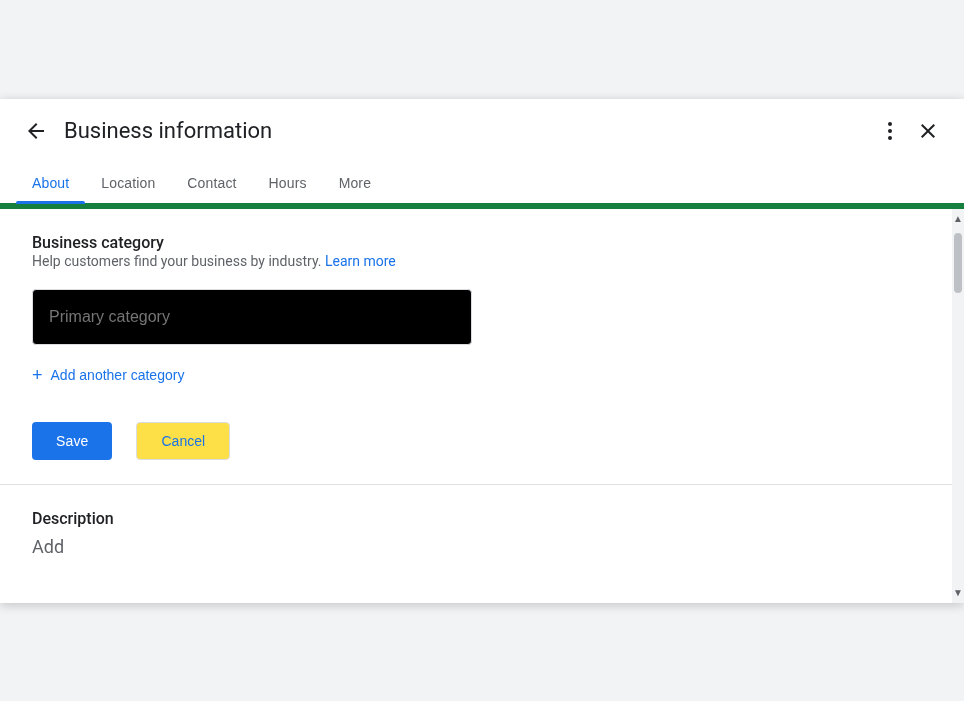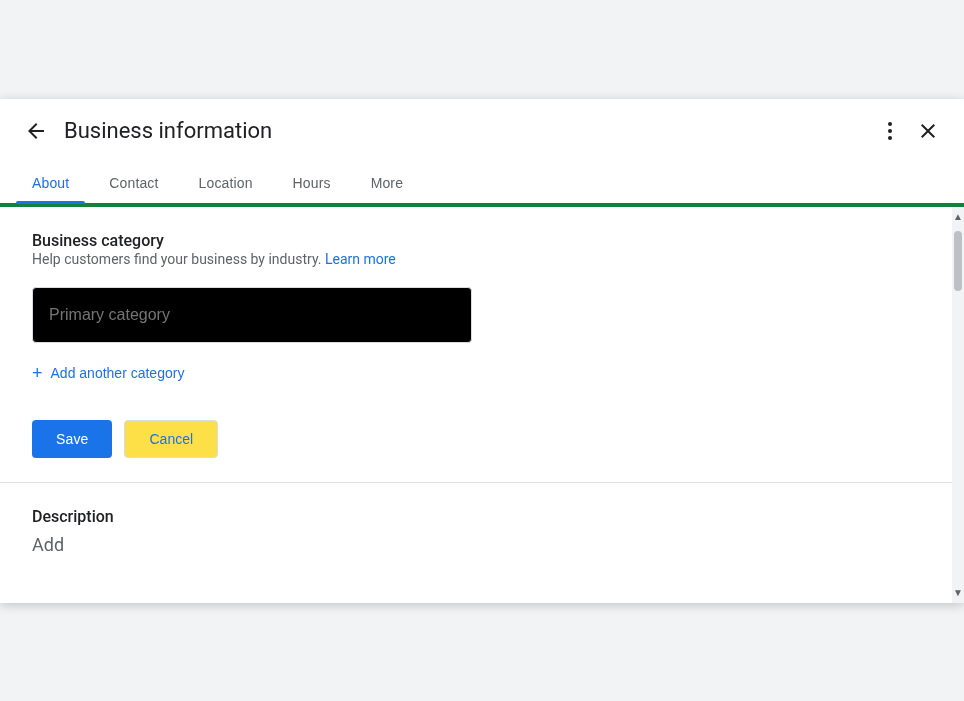--- a/index.html
+++ b/index.html
@@ -75,23 +75,22 @@
       align-items: center;
       justify-content: center;
       color: #202124;
       font-size: 20px;
     }
 
     
     .tabs {
       display: flex;
       padding: 0 16px;
-      border-bottom: 4px solid #15803d;
+      border-bottom: 6px solid #15803d;
       flex-shrink: 0;
-      gap: 8px;
     }
 
     .tab {
       padding: 12px 16px;
       font-size: 14px;
       font-weight: 500;
       color: #5f6368;
       cursor: pointer;
       border: none;
       background: none;
@@ -217,21 +216,21 @@
 
     .plus-icon {
       font-size: 18px;
       font-weight: 400;
       color: #1a73e8;
     }
 
     
     .action-buttons {
       display: flex;
-      gap: 12px;
+      gap: 24px;
       margin-top: 24px;
     }
 
     .save-btn {
       background: #1a73e8;
       color: #fff;
       border: none;
       border-radius: 4px;
       padding: 10px 24px;
       font-size: 14px;
@@ -306,22 +305,22 @@
       <button class="icon-btn" aria-label="Close">
         <svg width="24" height="24" viewBox="0 0 24 24" fill="none">
           <path d="M19 6.41L17.59 5 12 10.59 6.41 5 5 6.41 10.59 12 5 17.59 6.41 19 12 13.41 17.59 19 19 17.59 13.41 12z" fill="#202124"></path>
         </svg>
       </button>
     </div>
   </div>
 
   <div class="tabs">
     <button class="tab active">About</button>
+    <button class="tab">Location</button>
     <button class="tab">Contact</button>
-    <button class="tab">Location</button>
     <button class="tab">Hours</button>
     <button class="tab">More</button>
   </div>
 
   <div class="content-wrapper">
     <div class="content">
 
       <div class="section">
         <div class="section-title">Business category</div>
         <div class="section-description">

